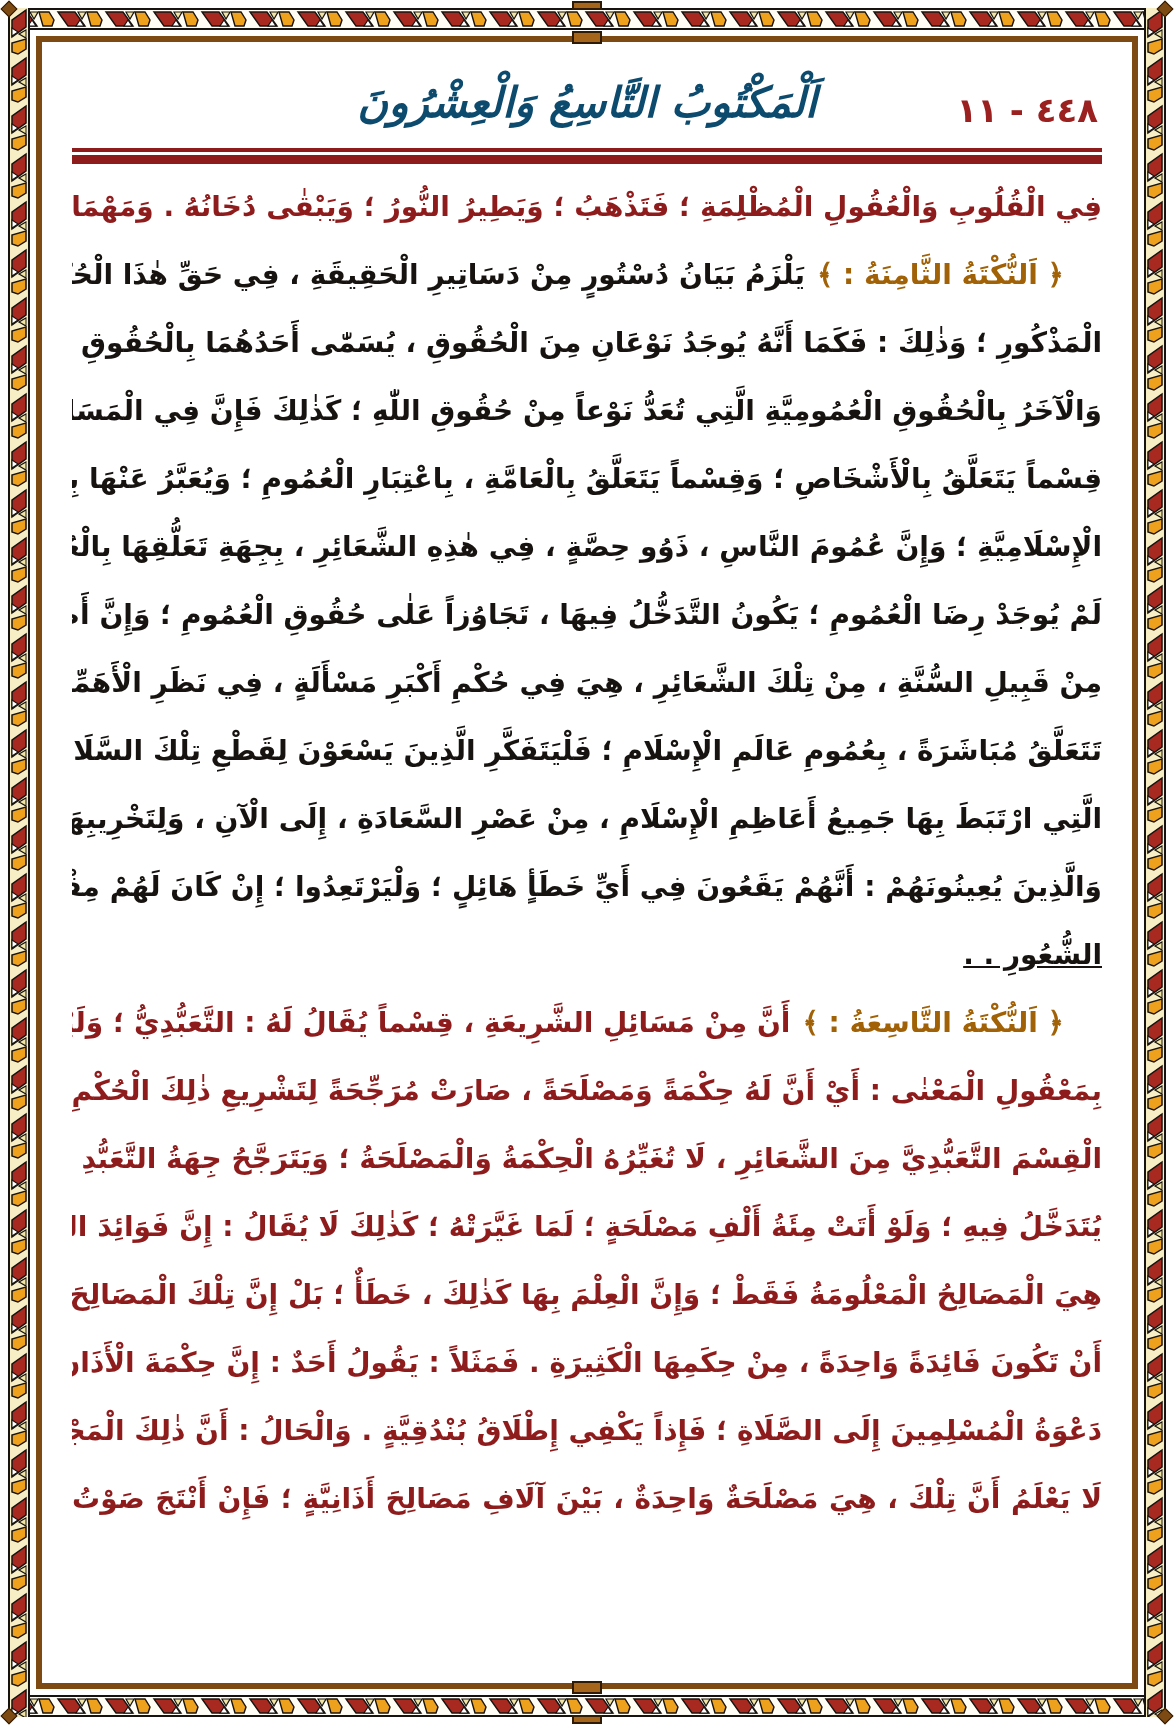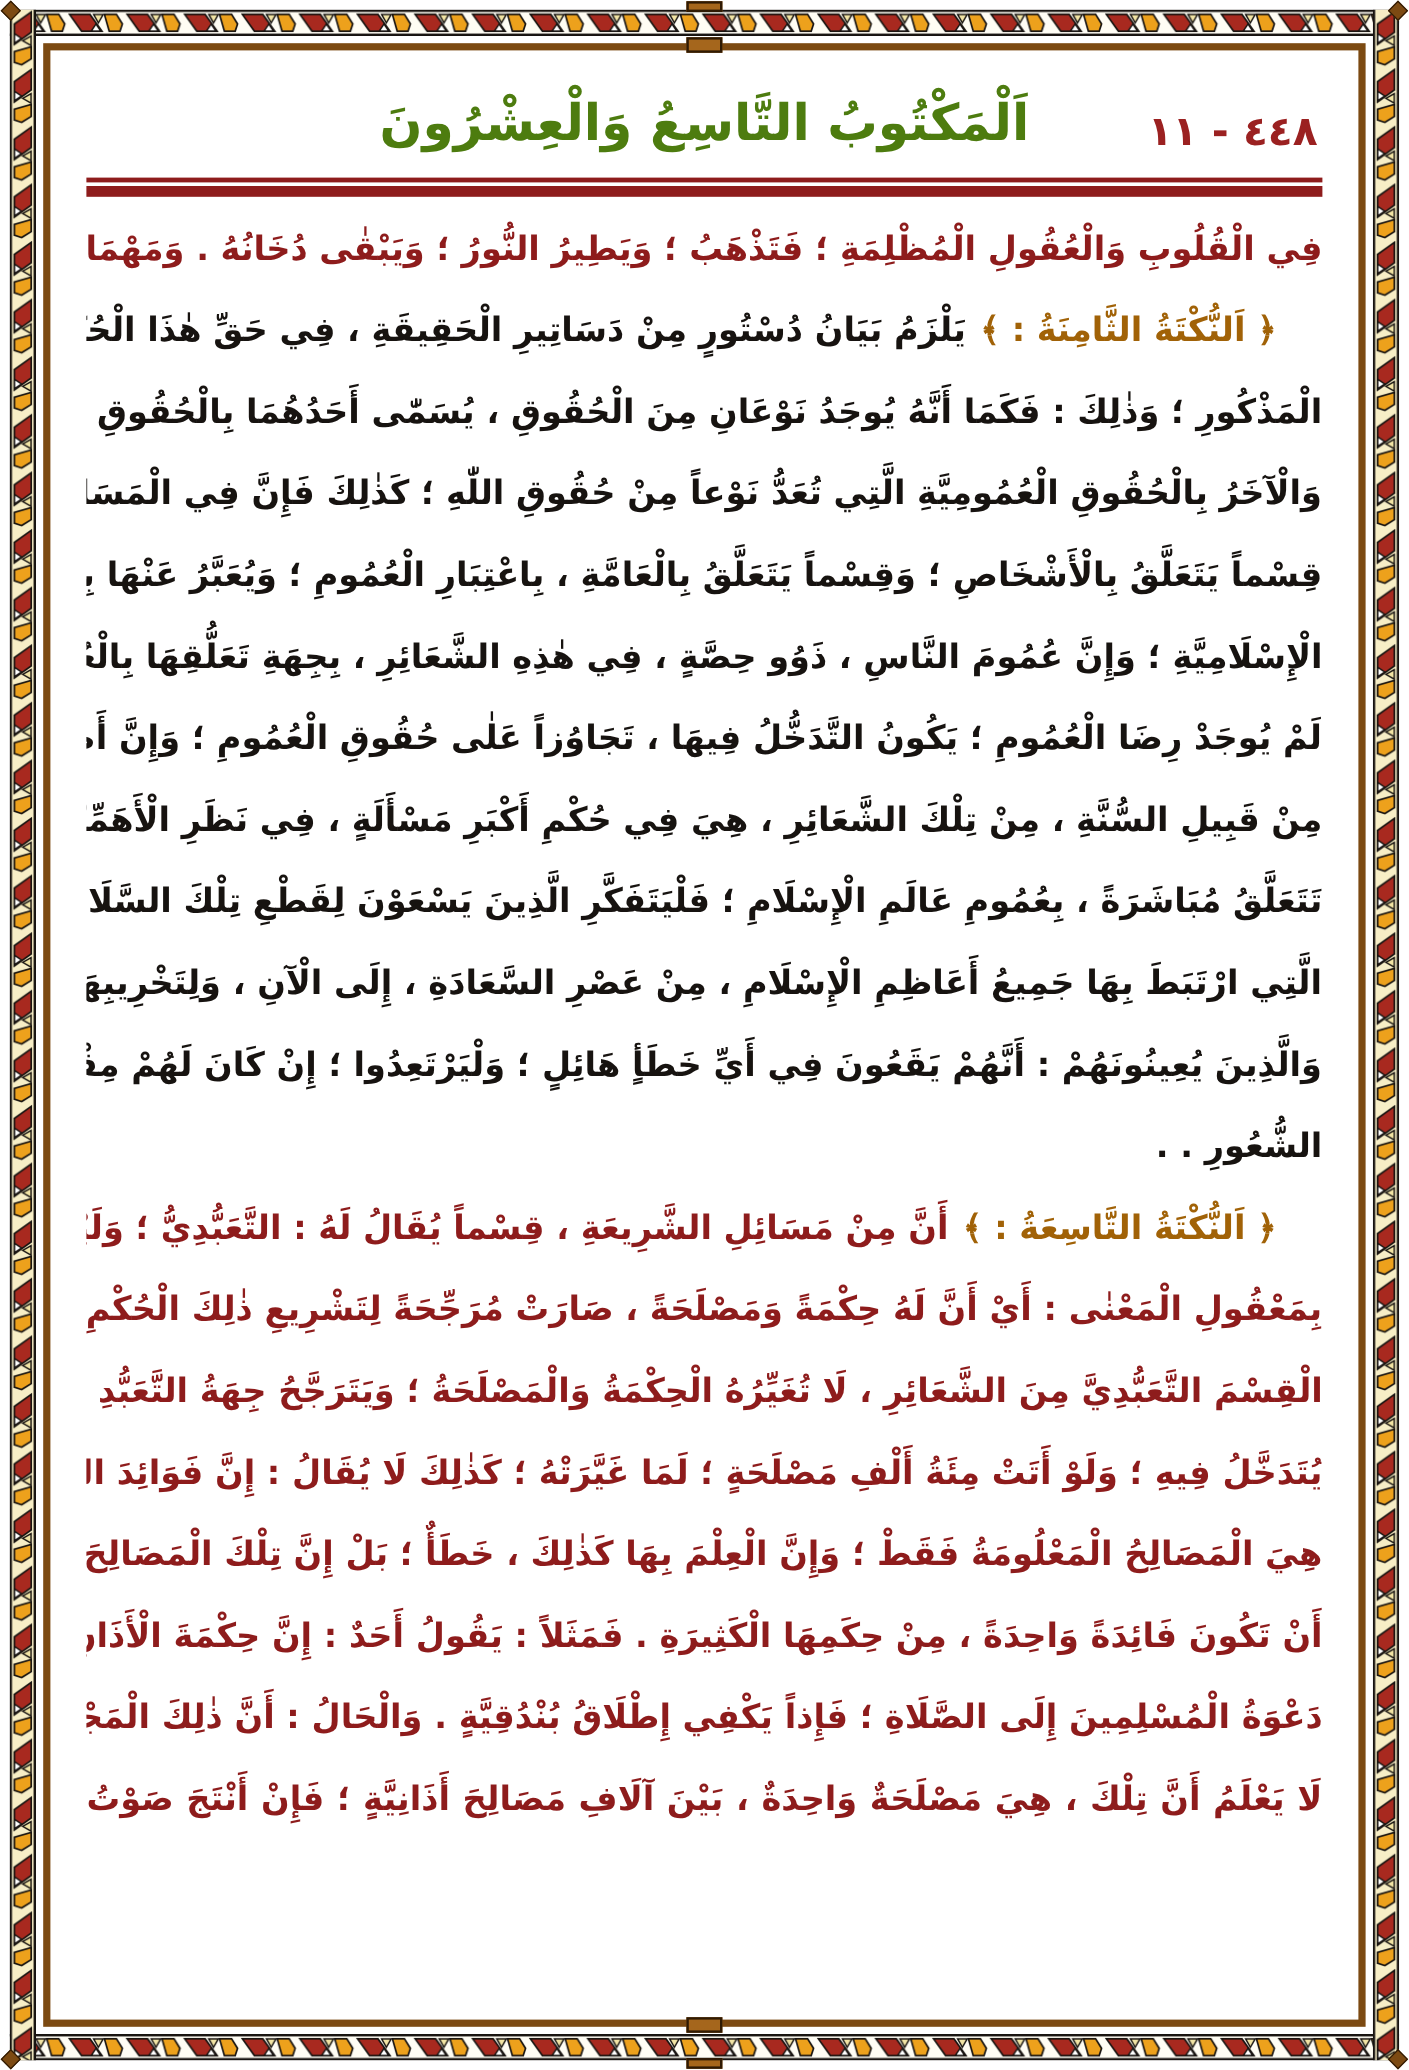--- a/index.html
+++ b/index.html
@@ -20,39 +20,39 @@
   .ct-tl{left:3px;top:3px;} .ct-tr{right:3px;top:3px;}
   .ct-bl{left:3px;bottom:3px;} .ct-br{right:3px;bottom:3px;}
   .tab{position:absolute;left:50%;transform:translateX(-50%);width:30px;background:#a5661c;border:2px solid #2f1a04;box-sizing:border-box;}
   .tab-t1{top:1px;height:9px;} .tab-t2{top:31px;height:13px;}
   .tab-b1{bottom:1px;height:9px;} .tab-b2{bottom:31px;height:13px;}
   
   .content{position:absolute;inset:42px;padding:0 30px;direction:rtl;overflow:hidden;}
   .hdr{position:relative;height:0;}
   .page-title{
     position:absolute;left:50%;top:36px;transform:translateX(-50%);
-    font-size:42px;font-weight:bold;color:#4d7c0f;white-space:nowrap;
+    font-size:42px;font-weight:bold;color:#0c4a6e;white-space:nowrap;font-style:italic;
   }
   .page-number{
     position:absolute;right:4px;top:48px;
     font-size:34px;font-weight:bold;color:#9b2121;white-space:nowrap;
   }
   .rules{margin-top:106px;}
   .rule-thin{height:4px;background:#8e1c1c;}
   .rule-thick{height:9px;background:#8e1c1c;margin-top:3px;}
   .body-text{margin-top:9px;}
   .ln{
     line-height:68px;font-size:28px;font-weight:bold;
     white-space:nowrap;overflow:hidden;
     text-align:justify;text-align-last:justify;
   }
   .ln.black{color:#171310;}
   .ln.red{color:#8e1c1c;}
   .ln.indent{padding-right:38px;}
-  .ln.lastline{text-align-last:right;}
+  .ln.lastline{text-align-last:right;text-decoration:underline;}
   .mk{color:#a16207;margin-left:12px;}
 </style>
 </head>
 <body>
 
 <div class="canvas">
 
   <div class="band band-top">
     <svg width="100%" height="100%">
       <defs>

